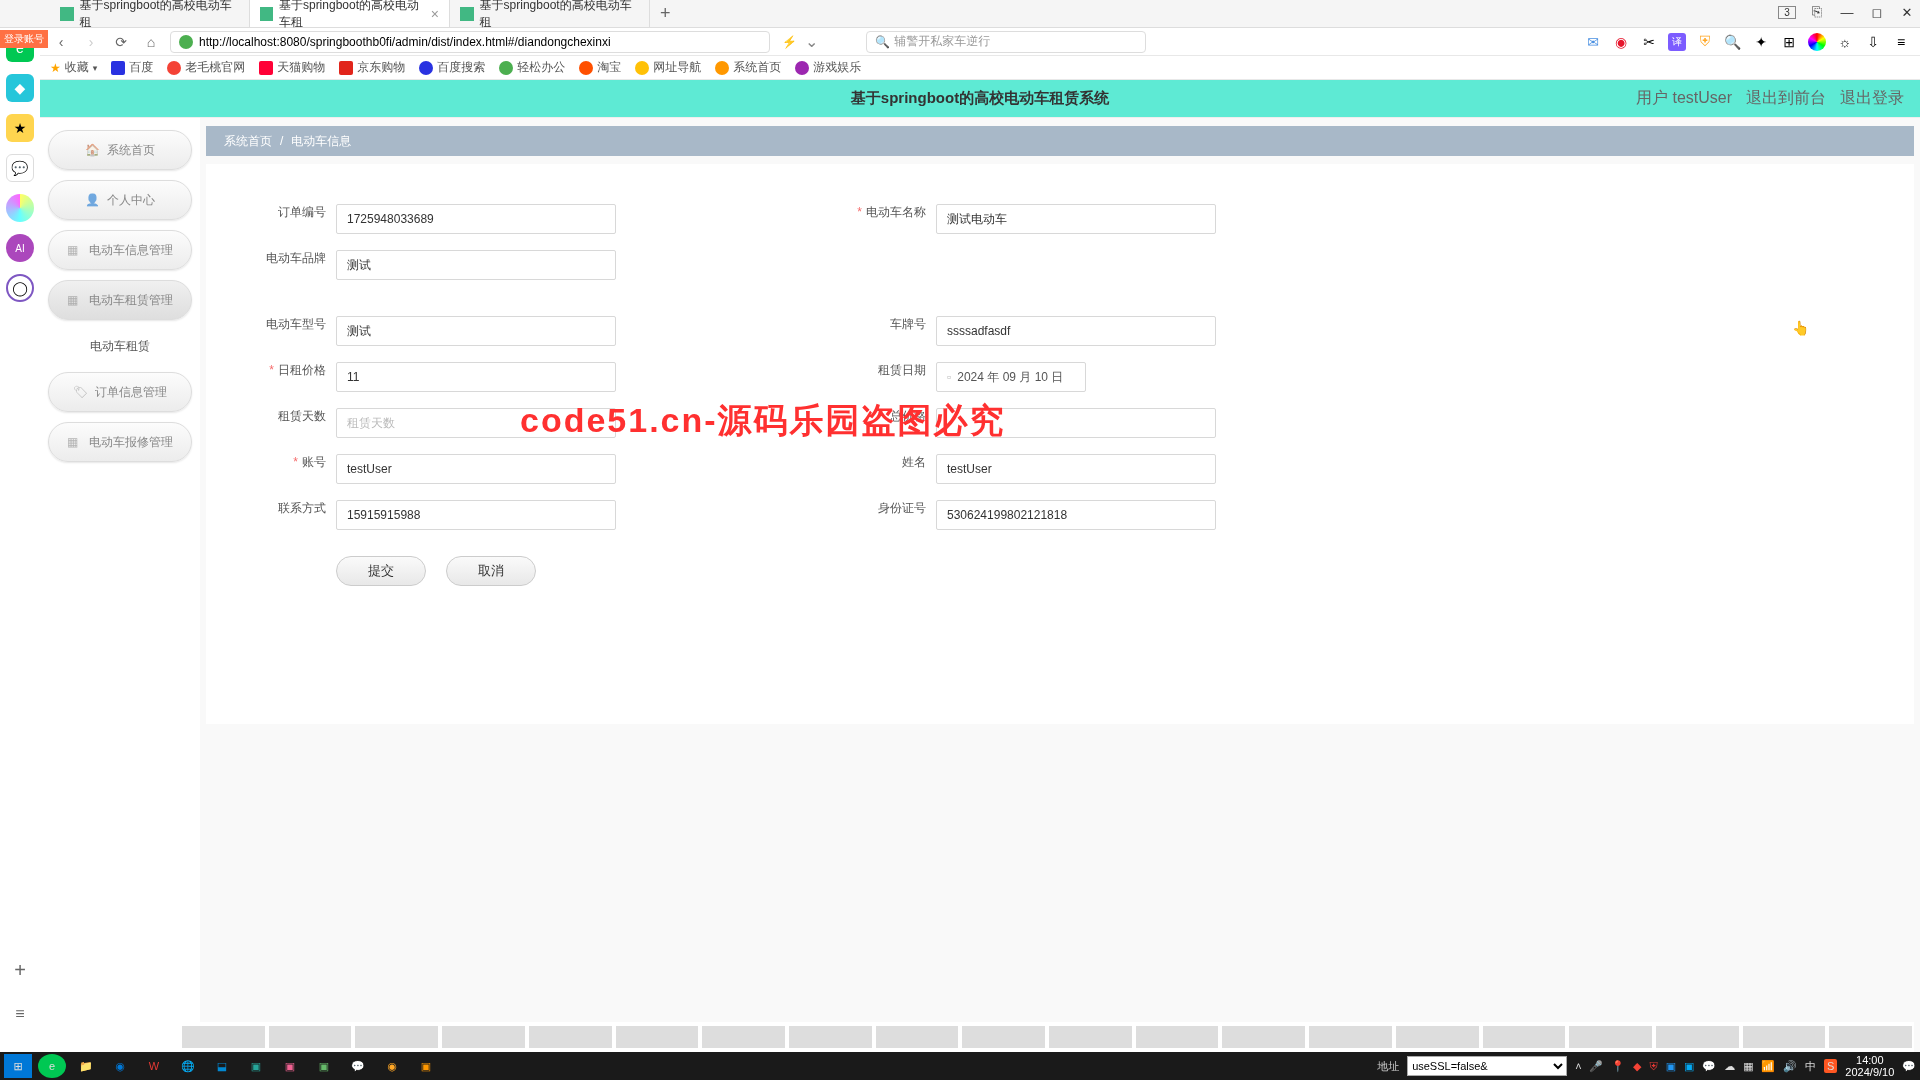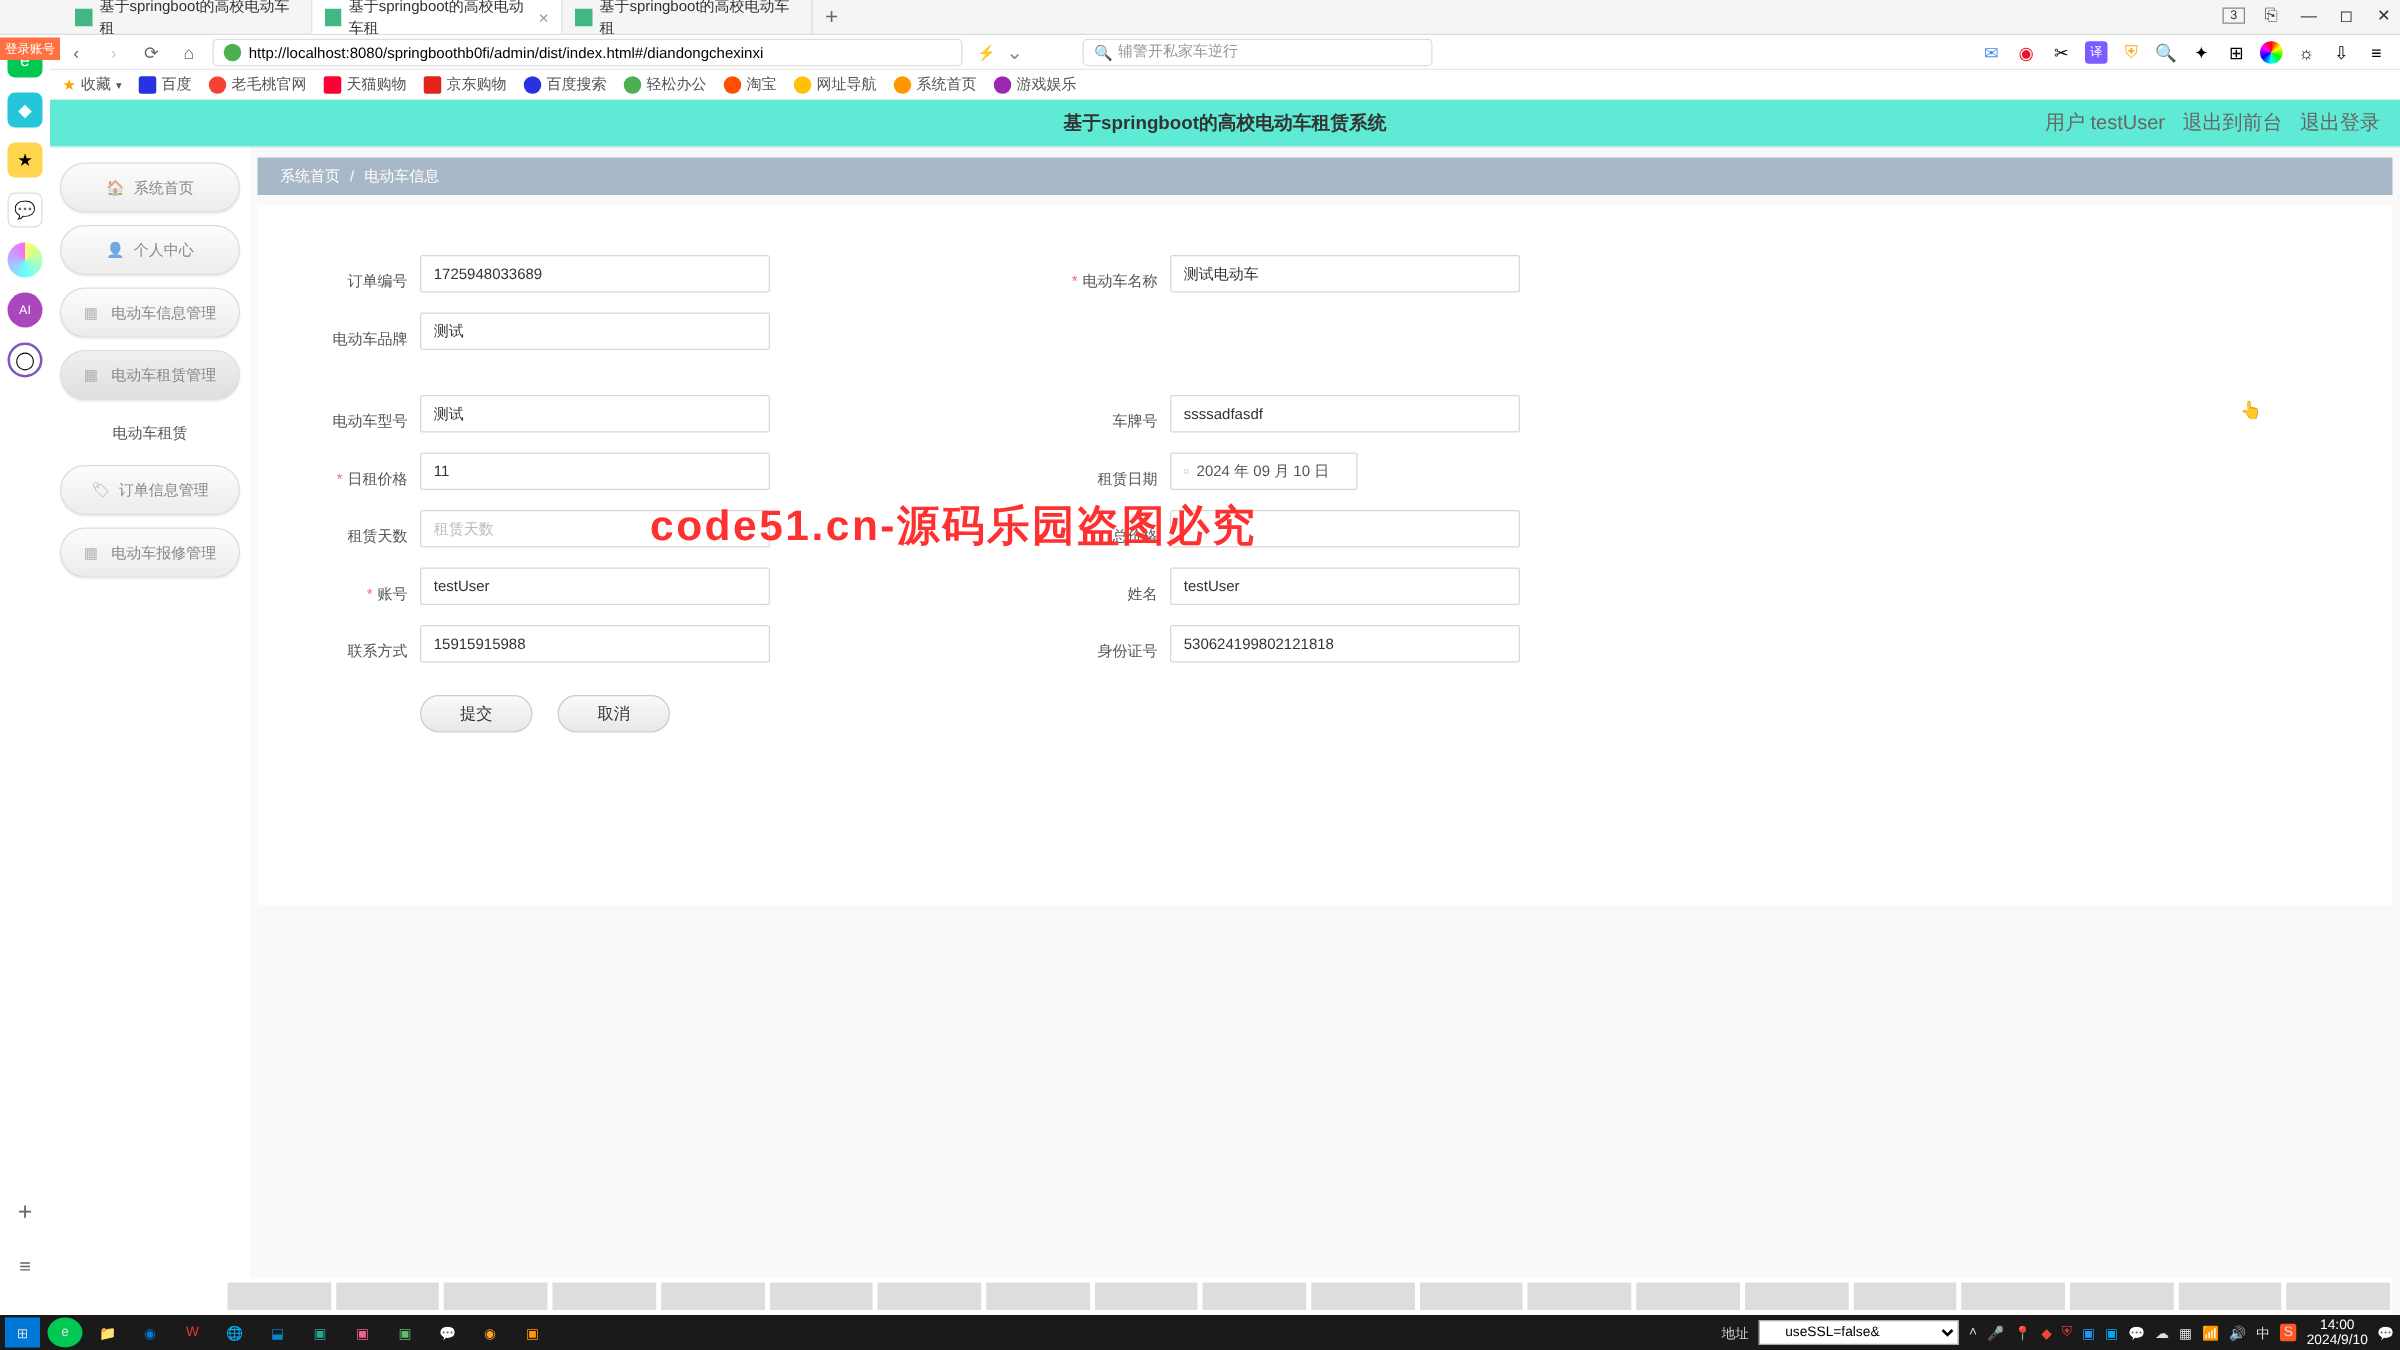--- a/index.html
+++ b/index.html
@@ -47,40 +47,40 @@
 .side-btn.active { background: linear-gradient(#f0f0f0,#dedede); color: #888; }
 .side-sub { height: 32px; display: flex; align-items: center; justify-content: center; font-size: 12px; color: #555; background: #fff; cursor: pointer; }
 .side-icon { display: inline-block; width: 14px; height: 14px; opacity: 0.6; }
 
 .main { flex: 1; padding: 0; background: #f9f9f9; overflow: auto; }
 .breadcrumb { height: 30px; background: #a8b8c8; display: flex; align-items: center; padding: 0 18px; font-size: 12px; color: #fff; margin: 8px 6px 0 6px; }
 .breadcrumb .sep { margin: 0 8px; }
 
 .form-area { background: #fff; margin: 8px 6px; padding: 40px 20px 20px 20px; min-height: 560px; }
 .form-row { display: flex; }
-.form-col { width: 600px; display: flex; align-items: flex-end; margin-bottom: 16px; }
+.form-col { width: 600px; display: flex; align-items: flex-start; margin-bottom: 16px; }
 .label { width: 110px; text-align: right; font-size: 12px; color: #555; padding-right: 10px; }
 .label.required::before { content: "*"; color: #f56c6c; margin-right: 4px; }
 .input { flex: 1; height: 30px; border: 1px solid #d8d8d8; border-radius: 2px; padding: 0 10px; font-size: 12px; color: #333; max-width: 280px; }
 .input::placeholder { color: #bbb; }
 .date-input { width: 150px; height: 30px; border: 1px solid #d8d8d8; border-radius: 2px; padding: 0 10px; font-size: 12px; display: flex; align-items: center; gap: 6px; color: #555; }
 
 .img-thumb { width: 62px; height: 62px; border: none; background: linear-gradient(135deg, #2aa8a8 0%, #2aa8a8 40%, #f05a5a 40%, #f05a5a 70%, #f5c1b8 70%); cursor: pointer; }
 
 .form-buttons { display: flex; gap: 20px; margin-left: 110px; margin-top: 10px; }
 .btn { width: 90px; height: 30px; border: 1px solid #ccc; border-radius: 15px; background: linear-gradient(#fafafa,#e8e8e8); font-size: 13px; color: #333; cursor: pointer; }
 
 .watermark { position: absolute; top: 398px; left: 520px; font-size: 34px; color: #ff3030; font-weight: bold; pointer-events: none; z-index: 100; letter-spacing: 2px; }
 
 .cursor-pointer { position: absolute; top: 320px; right: 110px; font-size: 14px; }
 
 
 .bottom-thumbs { position: absolute; bottom: 28px; left: 180px; right: 6px; height: 30px; background: #fff; display: flex; gap: 4px; padding: 2px; align-items: center;}
 .thumb { flex: 1; height: 22px; background: #ddd; }
-.sel-input { height: 20px; border: 1px solid #aaa; font-size: 11px; padding: 0 16px; width: 160px; }
+.sel-input { height: 20px; border: 1px solid #aaa; font-size: 11px; padding: 0 0; width: 160px; }
 .clock { font-size: 11px; text-align: center; line-height: 1.1; color: #fff; background: transparent; }
 
 .taskbar { position: absolute; bottom: 0; left: 0; right: 0; height: 28px; background: #1a1a1a; display: flex; align-items: center; padding: 0 4px; gap: 6px; font-size: 11px; color: #ddd; z-index: 200; }
 .tb-app { width: 28px; height: 24px; display: flex; align-items: center; justify-content: center; cursor: pointer; }
 .tb-right { margin-left: auto; display: flex; align-items: center; gap: 8px; }
 
 .login-badge { position: absolute; left: 0; top: 30px; background: #ff7043; color: #fff; font-size: 10px; padding: 2px 4px; z-index: 50; writing-mode: horizontal-tb; }
 
 </style>
 </head>

